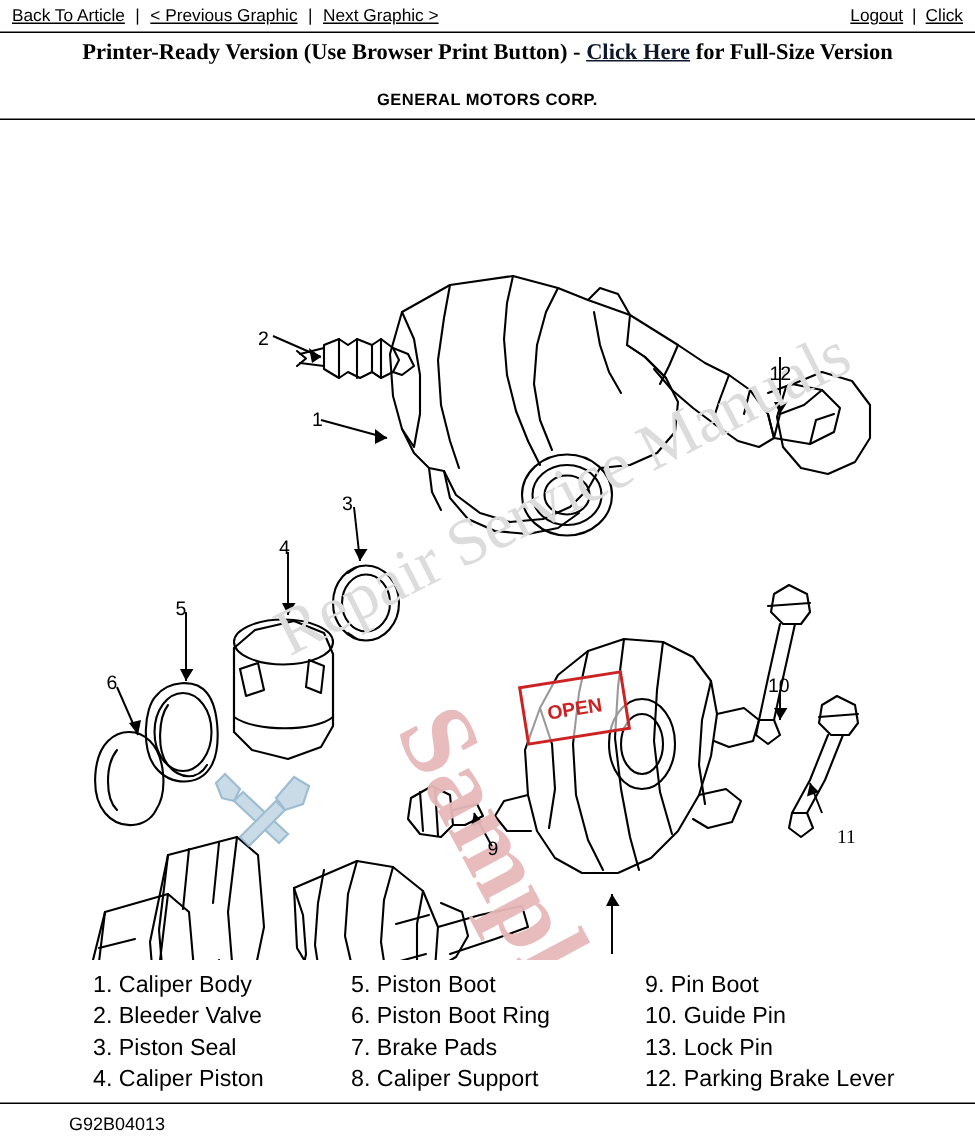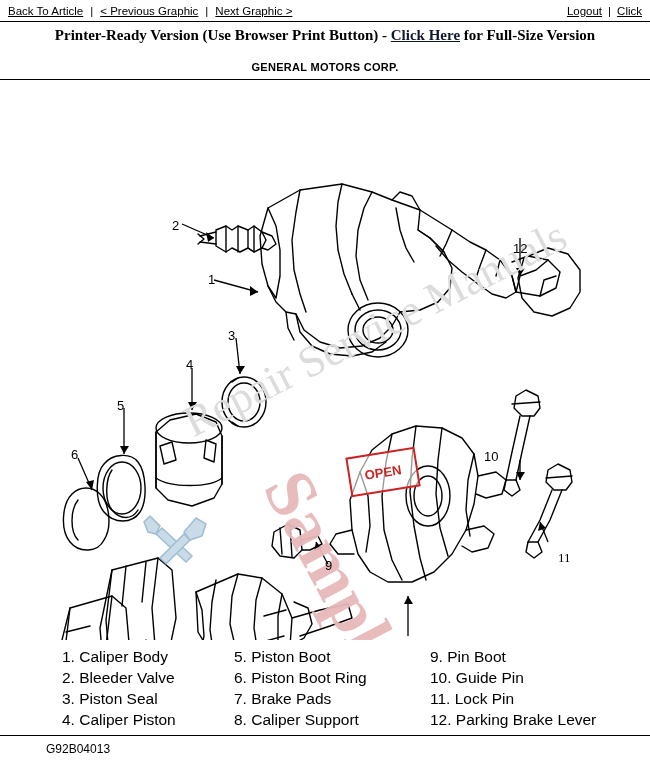--- a/index.html
+++ b/index.html
@@ -398,21 +398,21 @@
     <div class="wm-text wm-sample">Sample</div>
 
     <div id="callouts">
         <div class="callout" style="left: 208px; top: 192px;">1</div>
         <div class="callout" style="left: 172px; top: 138px;">2</div>
         <div class="callout" style="left: 228px; top: 248px;">3</div>
         <div class="callout" style="left: 186px; top: 277px;">4</div>
         <div class="callout" style="left: 117px; top: 318px;">5</div>
         <div class="callout" style="left: 71px; top: 367px;">6</div>
         <div class="callout" style="left: 325px; top: 478px;">9</div>
-        <div class="callout" style="left: 484px; top: 369px;">10</div>
+        <div class="callout" style="left: 512px; top: 369px;">10</div>
         <div class="callout" style="left: 558px; top: 470px; font-family: Liberation Serif, serif;">11</div>
         <div class="callout" style="left: 513px; top: 161px;">12</div>
       </div>
   </div>
 
   <div class="legend">
     <div class="legend-cols">
       <div class="legend-col">
         <div class="legend-item">1. Caliper Body</div>
         <div class="legend-item">2. Bleeder Valve</div>
@@ -421,21 +421,21 @@
       </div>
       <div class="legend-col">
         <div class="legend-item">5. Piston Boot</div>
         <div class="legend-item">6. Piston Boot Ring</div>
         <div class="legend-item">7. Brake Pads</div>
         <div class="legend-item">8. Caliper Support</div>
       </div>
       <div class="legend-col">
         <div class="legend-item">9. Pin Boot</div>
         <div class="legend-item">10. Guide Pin</div>
-        <div class="legend-item">11. Lock Pin</div>
+        <div class="legend-item">13. Lock Pin</div>
         <div class="legend-item">12. Parking Brake Lever</div>
       </div>
     </div>
     <div class="legend-rule"></div>
     <div class="figcode">G92B04013</div>
 
   </div>
 
 </div>
 

